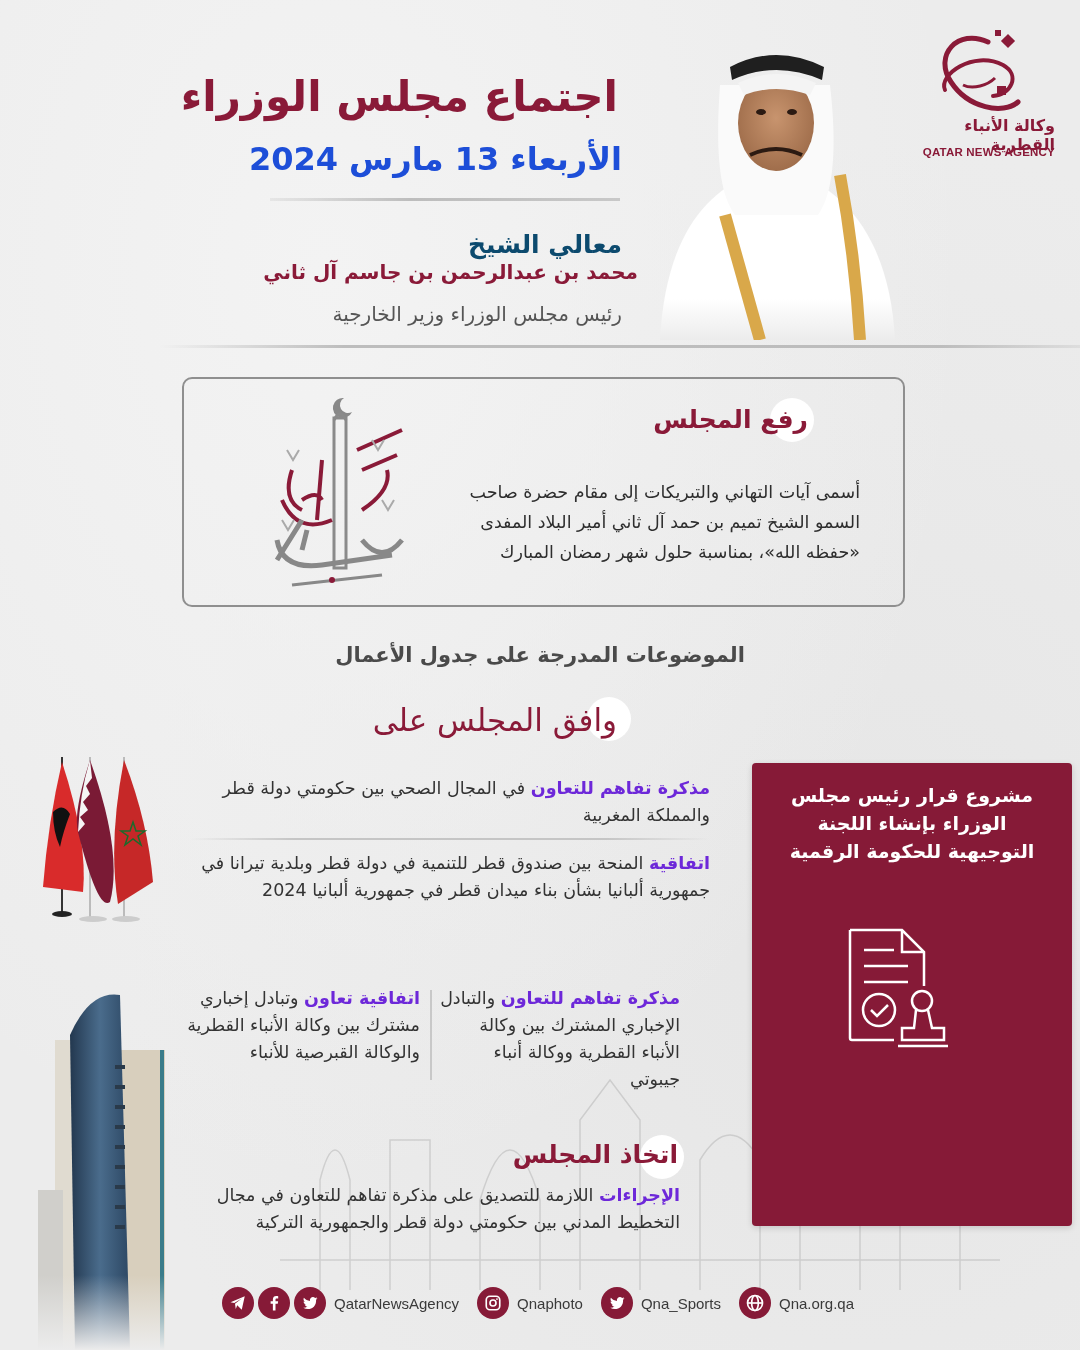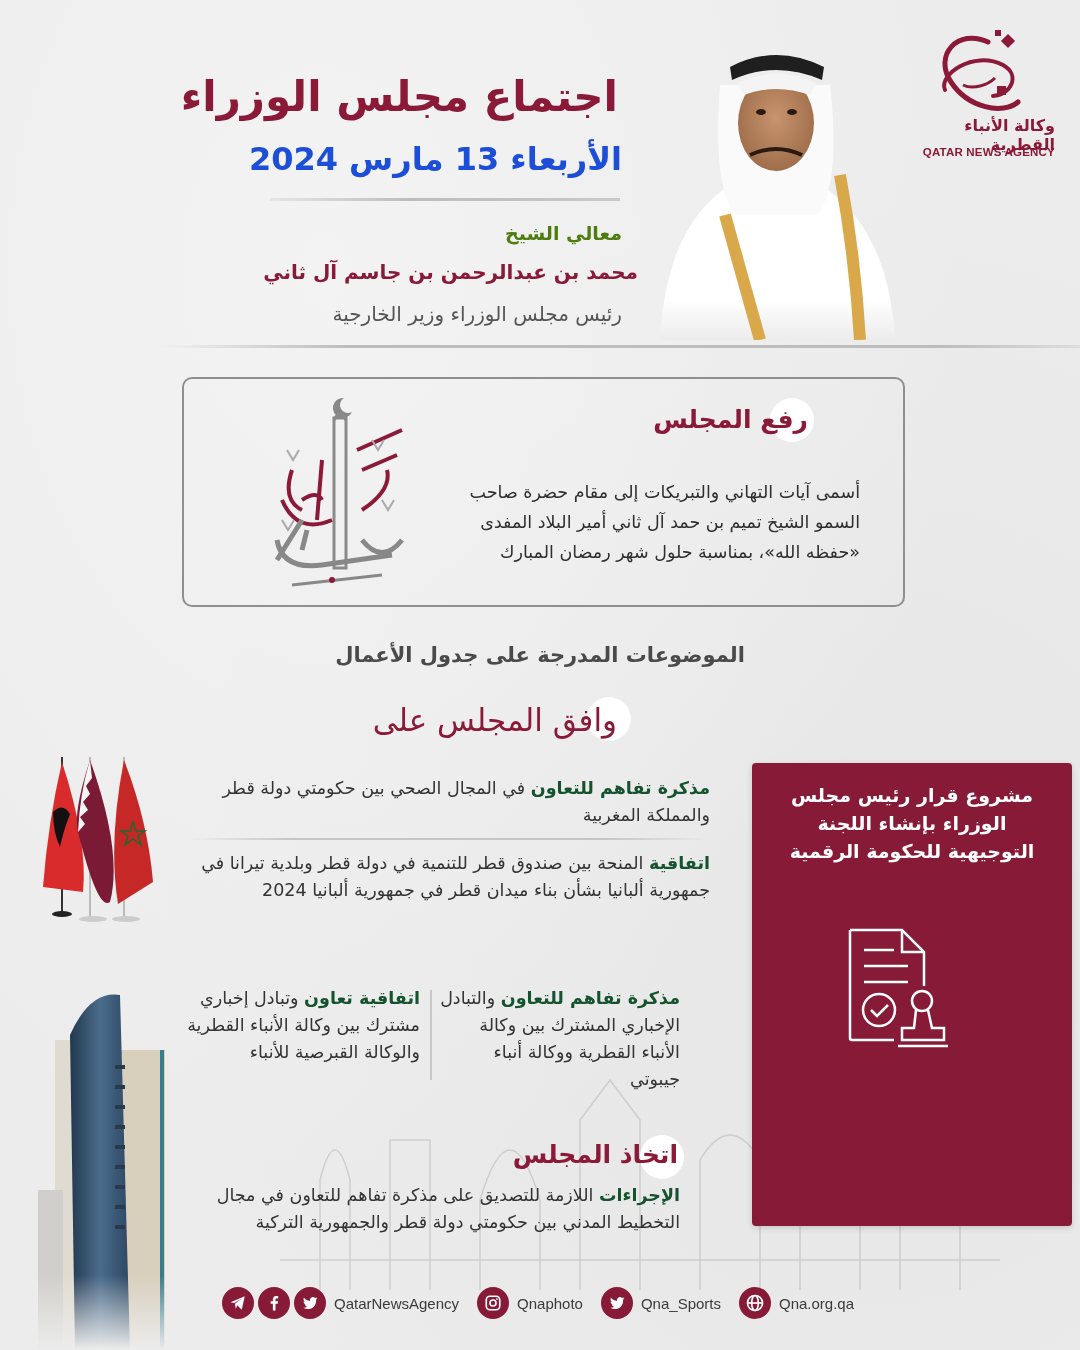--- a/index.html
+++ b/index.html
@@ -19,42 +19,42 @@
     
     .logo { left: 905px; top: 30px; width: 150px; height: 135px; }
     .logo svg { position: absolute; left: 28px; top: 0; }
     .logo-ar { position: absolute; left: 0; top: 86px; width: 150px; font-size: 16px; font-weight: bold; color: #8a1a38; direction: rtl; }
     .logo-en { position: absolute; left: 0; top: 116px; width: 150px; text-align: right; font-family: "Liberation Sans", sans-serif; font-size: 11.5px; font-weight: bold; color: #8a1a38; letter-spacing: 0.2px; }
 
     
     .title { right: 462px; top: 72px; font-size: 42px; font-weight: bold; color: #8a1a38; white-space: nowrap; }
     .date { right: 458px; top: 140px; font-size: 32px; font-weight: bold; color: #1d4ed8; white-space: nowrap; }
     .hr1 { left: 270px; top: 198px; width: 350px; height: 3px; background: linear-gradient(90deg, rgba(180,180,180,0.2), #bdbdbd 40%, #c8c8c8); }
-    .honorific { right: 458px; top: 222px; font-size: 19px; font-weight: bold; color: #4d7c0f; white-space: nowrap; }
+    .honorific { right: 458px; top: 230px; font-size: 25px; font-weight: bold; color: #0c4a6e; white-space: nowrap; }
     .name { right: 442px; top: 260px; font-size: 20px; font-weight: bold; color: #8a1a38; white-space: nowrap; }
     .position { right: 458px; top: 302px; font-size: 20px; color: #555; white-space: nowrap; }
     .hr2 { left: 160px; top: 345px; width: 920px; height: 3px; background: linear-gradient(90deg, rgba(180,180,180,0), #bdbdbd 20%, #bdbdbd 85%, rgba(190,190,190,0.3)); }
 
     
     .portrait { left: 640px; top: 25px; width: 270px; height: 315px; }
 
     
     .rbox { left: 182px; top: 377px; width: 723px; height: 230px; border: 2px solid #8f8f8f; border-radius: 10px; }
     .rbox-title-dot { left: 770px; top: 398px; width: 44px; height: 44px; border-radius: 50%; background: #fff; }
     .rbox-title { right: 272px; top: 405px; font-size: 25px; font-weight: bold; color: #8a1a38; white-space: nowrap; }
     .rbox-body { left: 460px; top: 477px; width: 400px; font-size: 17.5px; line-height: 30px; color: #2e2e2e; }
     .ramadan-art { left: 262px; top: 390px; width: 150px; height: 200px; }
 
     
     .agenda { left: 250px; top: 643px; width: 580px; text-align: center; font-size: 21px; font-weight: bold; color: #4a4a4a; direction: rtl; }
     .approved-dot { left: 587px; top: 697px; width: 44px; height: 44px; border-radius: 50%; background: #fff; }
     .approved { right: 463px; top: 702px; font-size: 31px; font-weight: normal; color: #8a1a38; white-space: nowrap; }
 
     .item { font-size: 17.5px; line-height: 27px; color: #333; }
-    .item b { color: #14532d; font-weight: bold; }
+    .item b { color: #6d28d9; font-weight: bold; }
     .item1 { left: 185px; top: 775px; width: 525px; }
     .hrmid { left: 190px; top: 838px; width: 520px; height: 2px; background: linear-gradient(90deg, rgba(190,190,190,0), #c5c5c5 20%, #c5c5c5 80%, rgba(190,190,190,0)); }
     .item2 { left: 185px; top: 850px; width: 525px; }
     .item3 { left: 440px; top: 985px; width: 240px; }
     .item4 { left: 180px; top: 985px; width: 240px; }
     .vline { left: 430px; top: 990px; width: 2px; height: 90px; background: #c8c8c8; }
 
     .decision-dot { left: 640px; top: 1135px; width: 44px; height: 44px; border-radius: 50%; background: #fff; }
     .decision { right: 402px; top: 1140px; font-size: 25px; font-weight: bold; color: #8a1a38; white-space: nowrap; }
     .item5 { left: 180px; top: 1182px; width: 500px; }

